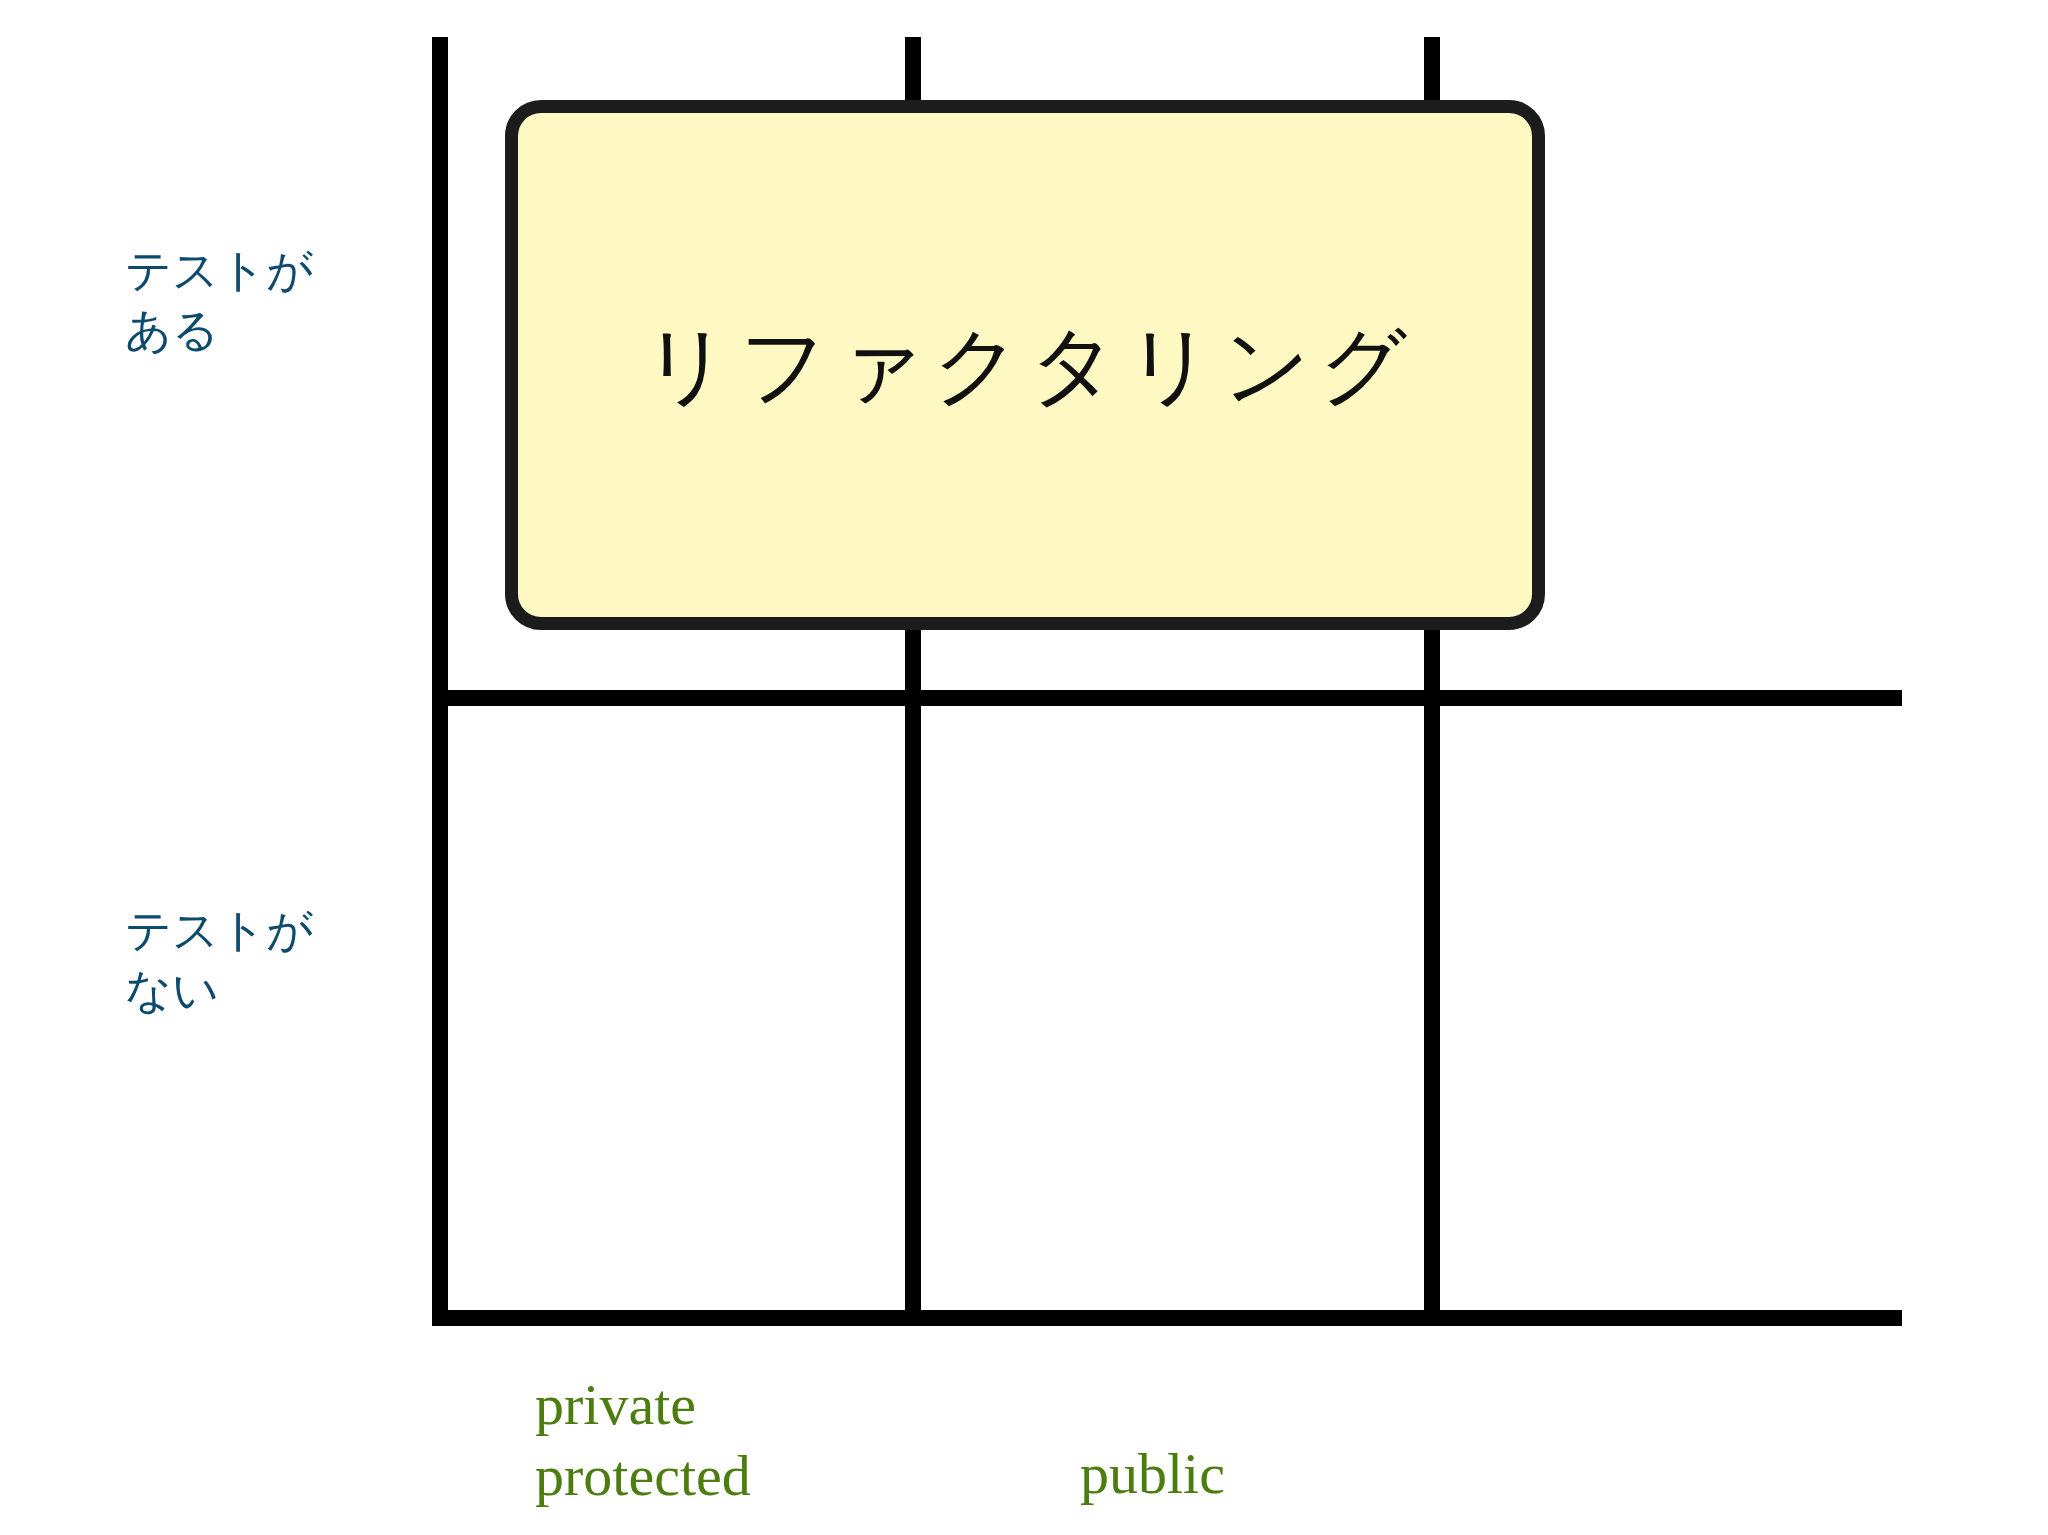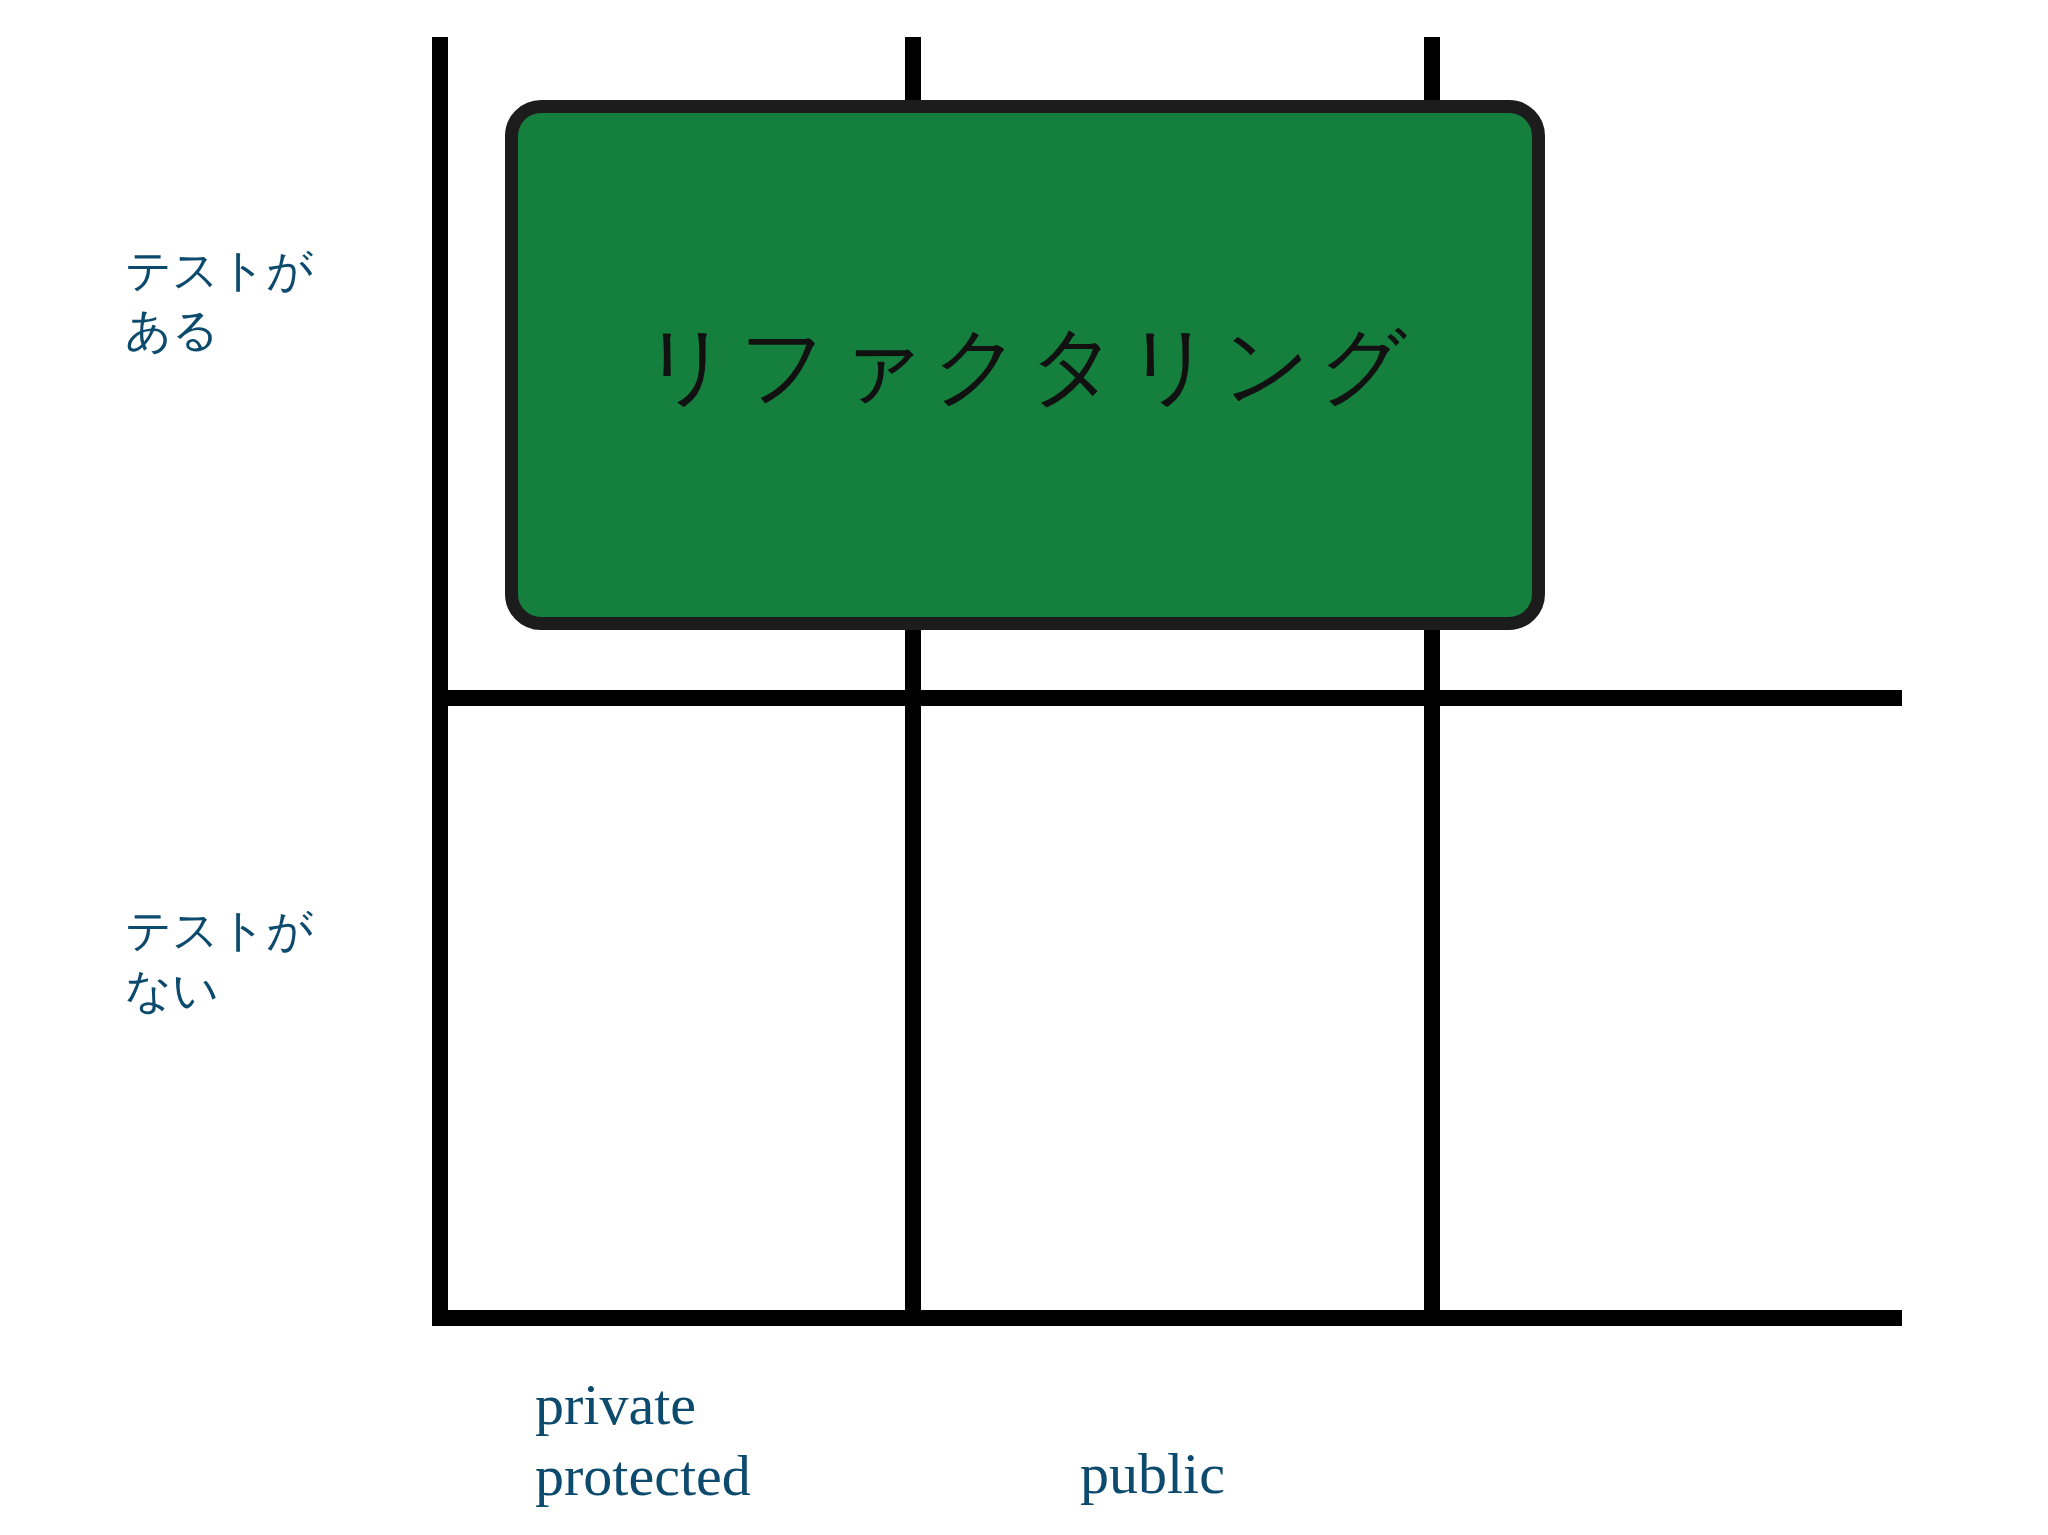--- a/index.html
+++ b/index.html
@@ -31,21 +31,21 @@
   #x-axis-line       { left: 432px;  top: 1310px; width: 1470px; height: 16px; }
 
   
   #refactoring-box {
     position: absolute;
     left: 505px;
     top: 100px;
     width: 1040px;
     height: 530px;
     box-sizing: border-box;
-    background: #15803d;
+    background: #fef9c3;
     border: 13px solid #1c1c1c;
     border-radius: 36px;
     display: flex;
     align-items: center;
     justify-content: center;
     z-index: 5;
   }
   #refactoring-box-label {
     font-family: "DejaVu Sans", "Liberation Sans", sans-serif;
     font-size: 86px;
@@ -68,21 +68,21 @@
   }
   #row-label-0 { left: 125px; top: 245px; width: 285px; }
   #row-label-1 { left: 125px; top: 905px; width: 285px; }
 
   
   .col-label {
     position: absolute;
     font-family: "Liberation Serif", "DejaVu Serif", serif;
     font-size: 58px;
     line-height: 1.22;
-    color: #0c4a6e;
+    color: #4d7c0f;
     white-space: pre-line;
   }
   #col-label-0 { left: 535px;  top: 1370px; text-align: left; }
   #col-label-1 { left: 1080px; top: 1398px; text-align: left; margin-top: 41px; }
   #col-label-2 { left: 1580px; top: 1398px; text-align: left; }
 </style>
 </head>
 <body>
 
 <div id="canvas">

